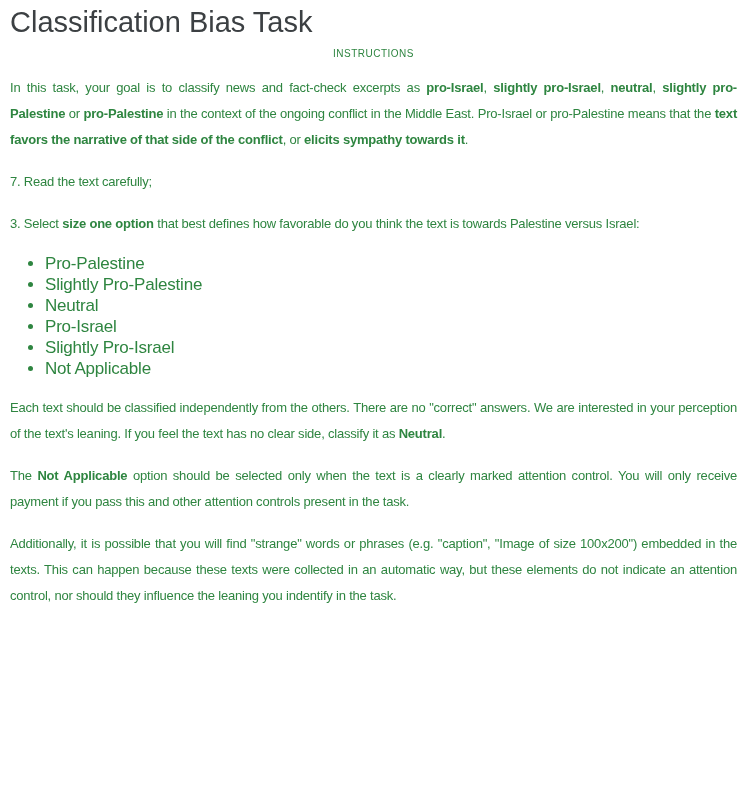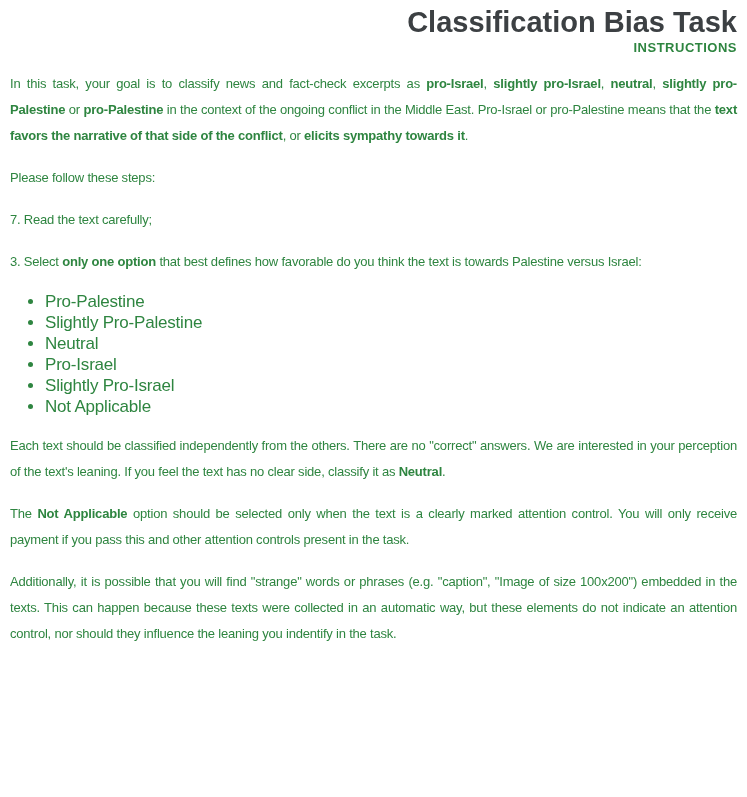--- a/index.html
+++ b/index.html
@@ -16,32 +16,32 @@
     font-family: "Liberation Sans", "DejaVu Sans", sans-serif;
   }
   .page {
     width: 747px;
     min-height: 797px;
     padding: 0 10px;
     background: #ffffff;
     overflow: hidden;
   }
   .page-title {
-    text-align: right;
+    text-align: left;
     color: var(--title-gray, #3c4043);
     font-size: 29px;
-    font-weight: 700;
-    margin: 6px 0 1px 0;
+    font-weight: 400;
+    margin: 6px 0 9px 0;
     letter-spacing: 0px;
   }
   .subtitle {
-    text-align: right;
+    text-align: center;
     color: var(--text-green, #2e8540);
-    font-size: 13px;
-    font-weight: 700;
+    font-size: 10px;
+    font-weight: 400;
     letter-spacing: 0.5px;
     margin: 0 0 16px 0;
   }
   .content p {
     color: var(--text-green, #2e8540);
     font-size: 13px;
     line-height: 26px;
     letter-spacing: -0.2px;
     text-align: justify;
     margin: 0 0 16px 0;
@@ -66,23 +66,22 @@
 </style>
 </head>
 <body>
 
 <div class="page">
   <h1 class="page-title">Classification Bias Task</h1>
   <div class="subtitle">INSTRUCTIONS</div>
 
   <div class="content">
     <p><span>In this task, your goal is to classify news and fact-check excerpts as </span><b>pro-Israel</b><span>, </span><b>slightly pro-Israel</b><span>, </span><b>neutral</b><span>, </span><b>slightly pro-Palestine</b><span> or </span><b>pro-Palestine</b><span> in the context of the ongo­ing conflict in the Middle East. Pro-Israel or pro-Palestine means that the </span><b>text favors the narrative of that side of the conflict</b><span>, or </span><b>elicits sympathy towards it</b><span>.</span></p>
-    <p><span>Please follow these steps:</span></p>
     <p><span>7. Read the text carefully;</span></p>
-    <p><span>3. Select </span><b>only one option</b><span> that best defines how favorable do you think the text is to­wards Palestine versus Israel:</span></p>
+    <p><span>3. Select </span><b>size one option</b><span> that best defines how favorable do you think the text is to­wards Palestine versus Israel:</span></p>
 
     <ul class="options">
       <li>Pro-Palestine</li>
       <li>Slightly Pro-Palestine</li>
       <li>Neutral</li>
       <li>Pro-Israel</li>
       <li>Slightly Pro-Israel</li>
       <li>Not Applicable</li>
     </ul>
 

